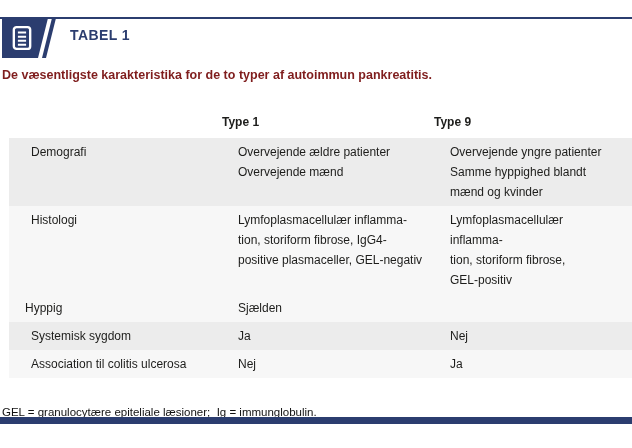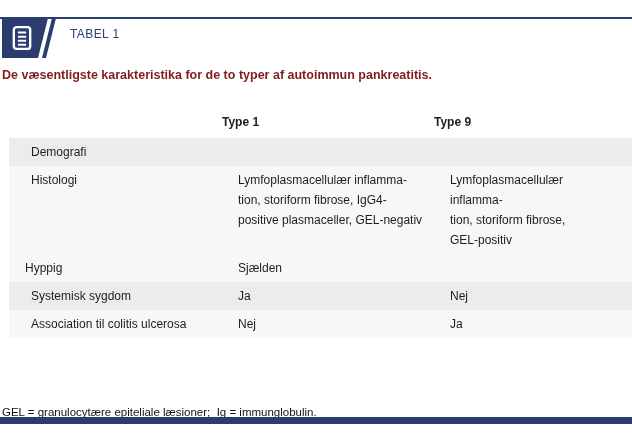--- a/index.html
+++ b/index.html
@@ -18,21 +18,21 @@
     position:absolute;left:2px;top:18px;width:46px;height:40px;background:var(--navy);
     clip-path:polygon(0 0,100% 0,calc(100% - 10px) 100%,0 100%);
     display:flex;align-items:center;
   }
   .badge svg{margin-left:10px;display:block;}
   .slash{
     position:absolute;left:47px;top:18px;width:3.5px;height:40px;
     background:var(--navy);transform:skewX(-14deg);
   }
   .badge-title{
-    position:absolute;left:70px;top:27px;font-size:12px;font-weight:normal;
+    position:absolute;left:70px;top:27px;font-size:14px;font-weight:bold;
     color:var(--navy);letter-spacing:.4px;
   }
   .subtitle{
     position:absolute;left:2px;top:68px;font-size:12.5px;font-weight:bold;color:#7f1d1d;
   }
   .tbl{
     position:absolute;left:9px;top:112px;width:630px;
     font-size:12px;line-height:20px;
   }
   .t-row{display:grid;grid-template-columns:213px 212px 1fr;}
@@ -71,20 +71,22 @@
 
   <div class="tbl">
     <div class="t-row t-header">
       <div class="cell c-label"></div>
       <div class="cell">Type 1</div>
       <div class="cell">Type 9</div>
     </div>
     <div class="t-body" id="table-body">
         <div class="t-row shade-a">
           <div class="cell c-label">Demografi</div>
+          <div class="cell c-type1">Overvejende ældre patienter<br>Overvejende mænd</div>
+          <div class="cell c-type2">Overvejende yngre patienter<br>Samme hyppighed blandt<br>mænd og kvinder</div>
         </div>
         <div class="t-row shade-b">
           <div class="cell c-label">Histologi</div>
           <div class="cell c-type1">Lymfoplasmacellulær inflamma-<br>tion, storiform fibrose, IgG4-<br>positive plasmaceller, GEL-negativ</div>
           <div class="cell c-type2">Lymfoplasmacellulær inflamma-<br>tion, storiform fibrose,<br>GEL-positiv</div>
         </div>
         <div class="t-row shade-b">
           <div class="cell c-type1">Hyppig</div>
           <div class="cell c-type2">Sjælden</div>
         </div>

